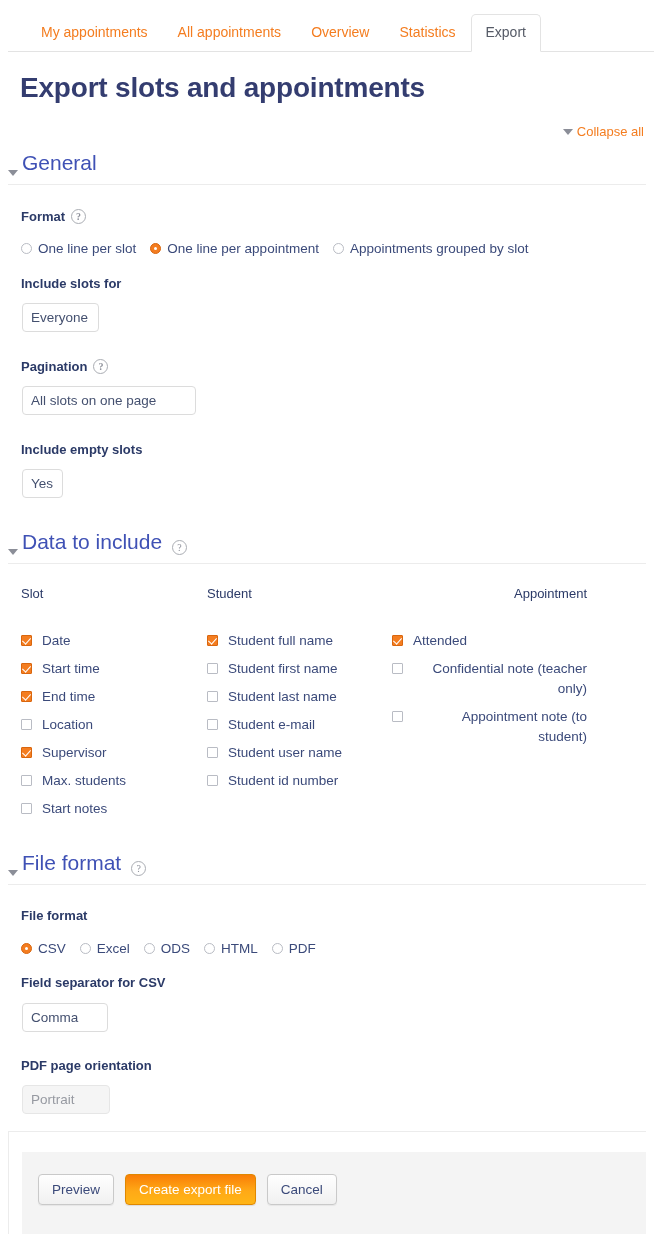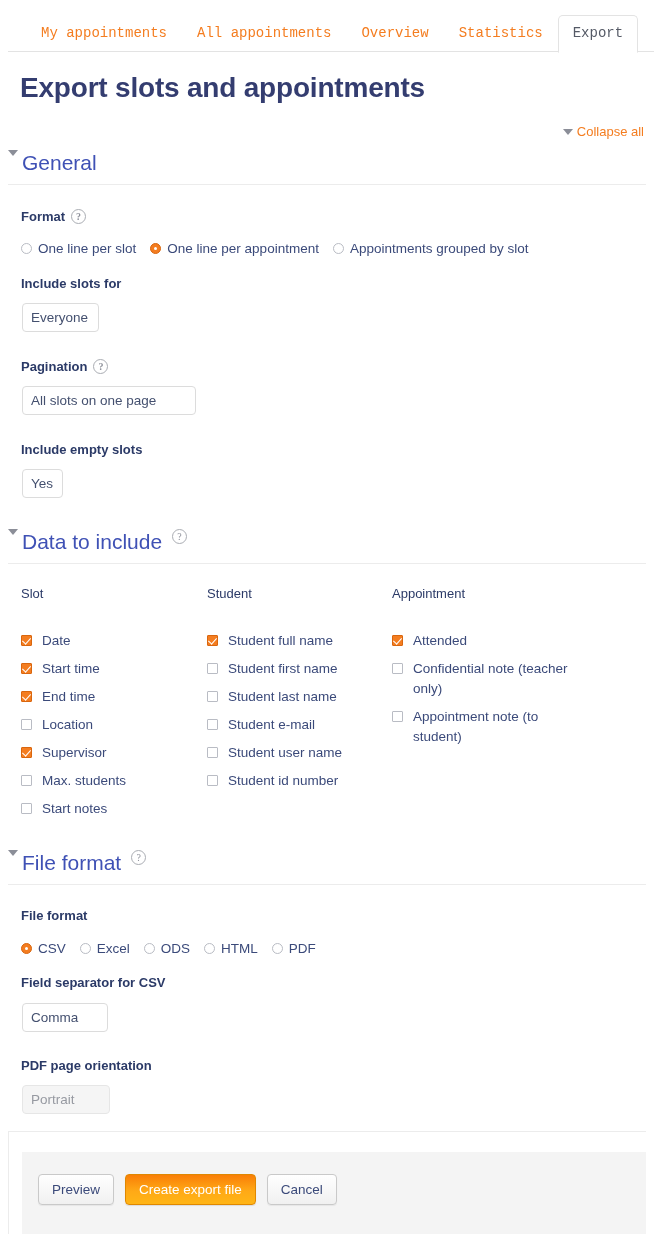--- a/index.html
+++ b/index.html
@@ -26,23 +26,22 @@
   .tabbar .tab-underline {
     position: absolute;
     left: 0; right: 0; bottom: 0;
     height: 1px;
     background: #e3e3e3;
   }
   .tabs {
     position: absolute;
     left: 18px; bottom: 0;
     display: flex;
-    align-items: flex-end;
+    align-items: flex-start;
     height: 38px;
-    font-family: Liberation Mono, monospace;
   }
   .tab {
     font-size: 14px;
     color: #f47d20;
     padding: 8px 14px 10px 14px;
     line-height: 18px;
     white-space: nowrap;
     cursor: pointer;
     background: transparent;
     border: 1px solid transparent;
@@ -87,21 +86,21 @@
     border-right: 5px solid transparent;
     border-top: 6px solid #8b8e98;
     display: inline-block;
   }
 
   
   .section-head {
     position: absolute;
     left: 8px; right: 8px;
     display: flex;
-    align-items: flex-start;
+    align-items: flex-end;
     gap: 4px;
     padding-bottom: 8px;
     border-bottom: 1px solid #ececec;
   }
   .section-head .caret { border-top-color: #8b8e98; }
   .section-title {
     font-size: 21px;
     color: #3f51b5;
     font-weight: normal;
     line-height: 26px;
@@ -413,21 +412,21 @@
     <div class="cb-row">
       <span class="cb"></span>
       <span class="cb-label">Student user name</span>
     </div>
     <div class="cb-row">
       <span class="cb"></span>
       <span class="cb-label">Student id number</span>
     </div>
   </div>
 
-  <div class="col" style="top:586px; left:392px; width:195px;">
+  <div class="col" style="top:586px; left:392px; width:195px;text-align:right;">
     <div class="col-head">Appointment</div>
     <div style="height:30px;"></div>
     <div class="cb-row">
       <span class="cb checked"></span>
       <span class="cb-label">Attended</span>
     </div>
     <div class="cb-row">
       <span class="cb"></span>
       <span class="cb-label">Confidential note (teacher only)</span>
     </div>

